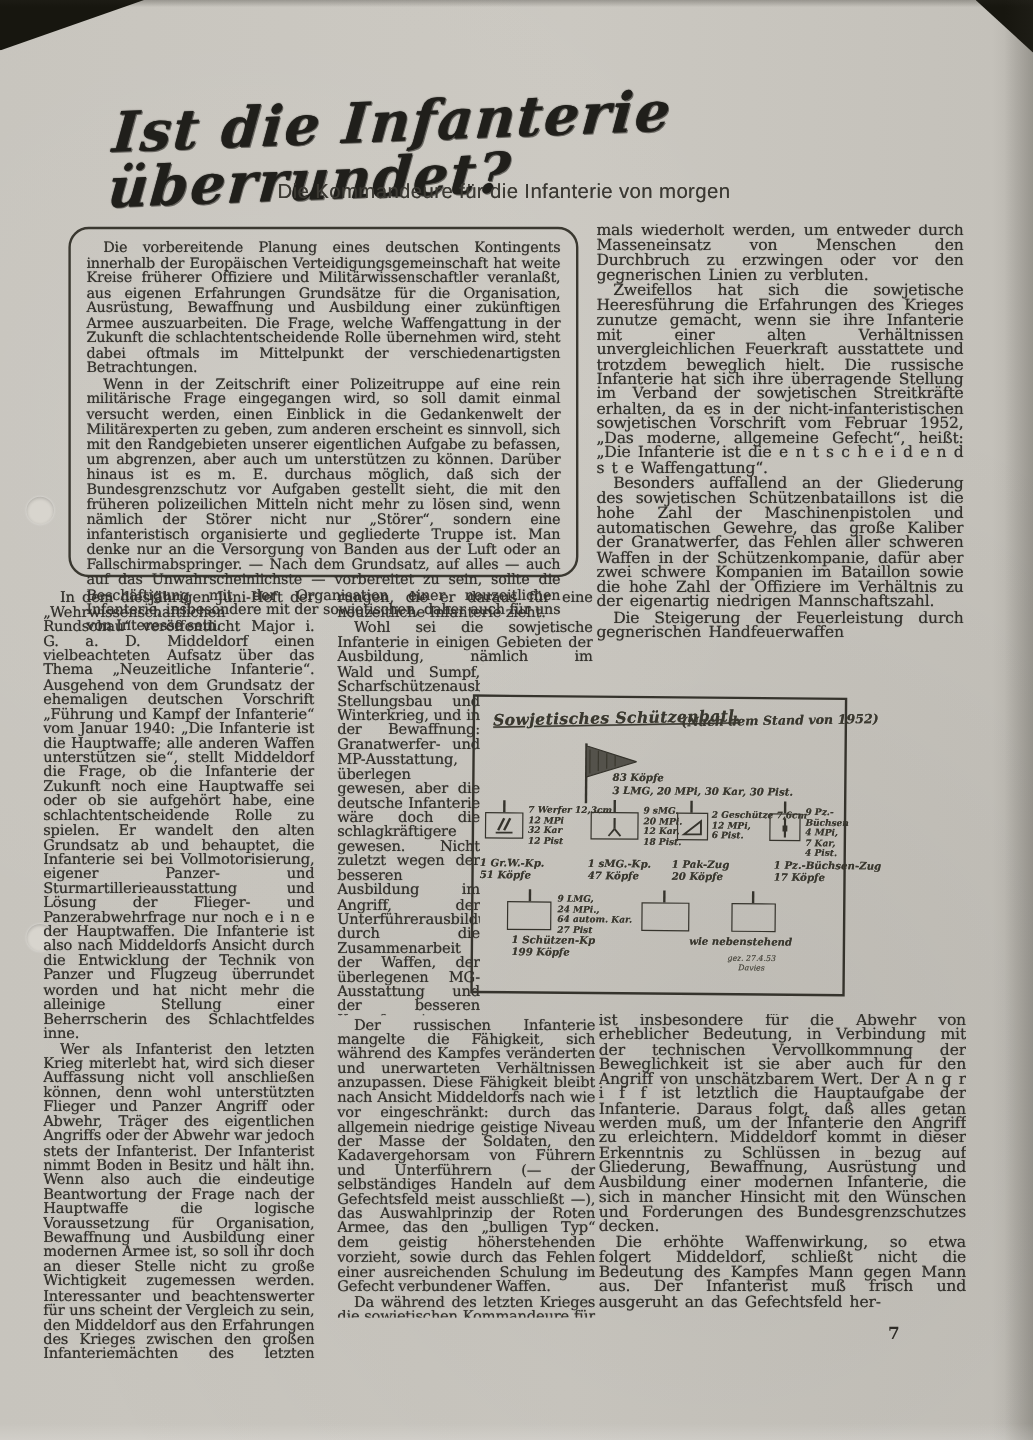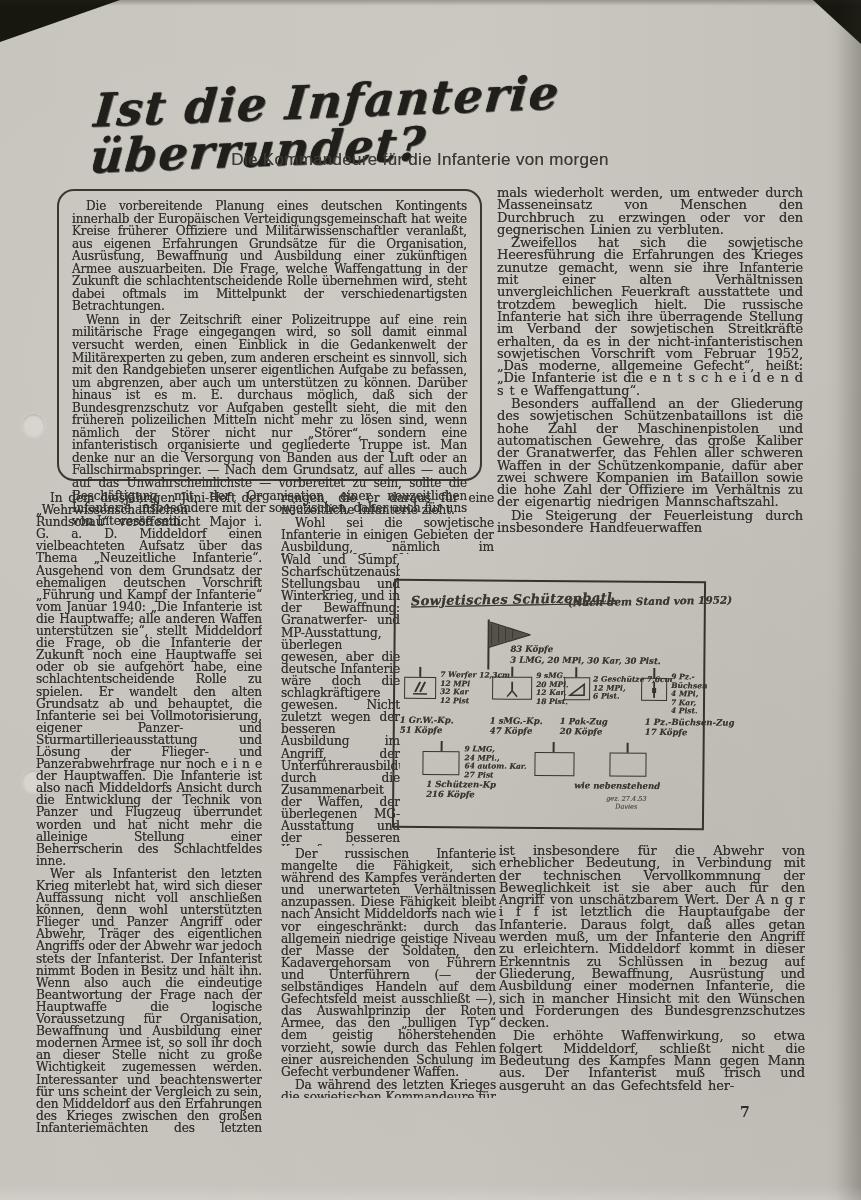--- a/index.html
+++ b/index.html
@@ -98,21 +98,21 @@
 
   <div class="intro-box printed">
     <p>Die vorbereitende Planung eines deutschen Kontingents innerhalb der Europäischen Verteidigungsgemeinschaft hat weite Kreise früherer Offiziere und Militärwissenschaftler veranlaßt, aus eigenen Erfahrungen Grundsätze für die Organisation, Ausrüstung, Bewaffnung und Ausbildung einer zukünftigen Armee auszuarbeiten. Die Frage, welche Waffengattung in der Zukunft die schlachtentscheidende Rolle übernehmen wird, steht dabei oftmals im Mittelpunkt der verschiedenartigsten Betrachtungen.</p>
     <p>Wenn in der Zeitschrift einer Polizeitruppe auf eine rein militärische Frage eingegangen wird, so soll damit einmal versucht werden, einen Einblick in die Gedankenwelt der Militärexperten zu geben, zum anderen erscheint es sinnvoll, sich mit den Randgebieten unserer eigentlichen Aufgabe zu befassen, um abgrenzen, aber auch um unterstützen zu können. Darüber hinaus ist es m. E. durchaus möglich, daß sich der Bundesgrenzschutz vor Aufgaben gestellt sieht, die mit den früheren polizeilichen Mitteln nicht mehr zu lösen sind, wenn nämlich der Störer nicht nur „Störer“, sondern eine infanteristisch organisierte und gegliederte Truppe ist. Man denke nur an die Versorgung von Banden aus der Luft oder an Fallschirmabspringer. — Nach dem Grundsatz, auf alles — auch auf das Unwahrscheinlichste — vorbereitet zu sein, sollte die Beschäftigung mit der Organisation einer neuzeitlichen Infanterie, insbesondere mit der sowjetischen, daher auch für uns von Interesse sein.</p>
   </div>
 
   <div class="col col-right-top printed">
     <p class="noindent">mals wiederholt werden, um entweder durch Masseneinsatz von Menschen den Durchbruch zu erzwingen oder vor den gegnerischen Linien zu verbluten.</p>
     <p>Zweifellos hat sich die sowjetische Heeresführung die Erfahrungen des Krieges zunutze gemacht, wenn sie ihre Infanterie mit einer alten Verhältnissen unvergleichlichen Feuerkraft ausstattete und trotzdem beweglich hielt. Die russische Infanterie hat sich ihre überragende Stellung im Verband der sowjetischen Streitkräfte erhalten, da es in der nicht-infanteristischen sowjetischen Vorschrift vom Februar 1952, „Das moderne, allgemeine Gefecht“, heißt: „Die Infanterie ist die e n t s c h e i d e n d s t e Waffengattung“.</p>
     <p>Besonders auffallend an der Gliederung des sowjetischen Schützenbataillons ist die hohe Zahl der Maschinenpistolen und automatischen Gewehre, das große Kaliber der Granatwerfer, das Fehlen aller schweren Waffen in der Schützenkompanie, dafür aber zwei schwere Kompanien im Bataillon sowie die hohe Zahl der Offiziere im Verhältnis zu der eigenartig niedrigen Mannschaftszahl.</p>
-    <p>Die Steigerung der Feuerleistung durch insbesondere Handfeuerwaffen</p>
+    <p>Die Steigerung der Feuerleistung durch gegnerischen Handfeuerwaffen</p>
   </div>
 
   <div class="col col-left printed">
     <p>In dem diesjährigen Juni-Heft der „Wehrwissenschaftlichen Rundschau“ veröffentlicht Major i. G. a. D. Middeldorf einen vielbeachteten Aufsatz über das Thema „Neuzeitliche Infanterie“. Ausgehend von dem Grundsatz der ehemaligen deutschen Vorschrift „Führung und Kampf der Infanterie“ vom Januar 1940: „Die Infanterie ist die Hauptwaffe; alle anderen Waffen unterstützen sie“, stellt Middeldorf die Frage, ob die Infanterie der Zukunft noch eine Hauptwaffe sei oder ob sie aufgehört habe, eine schlachtentscheidende Rolle zu spielen. Er wandelt den alten Grundsatz ab und behauptet, die Infanterie sei bei Vollmotorisierung, eigener Panzer- und Sturmartillerieausstattung und Lösung der Flieger- und Panzerabwehrfrage nur noch e i n e der Hauptwaffen. Die Infanterie ist also nach Middeldorfs Ansicht durch die Entwicklung der Technik von Panzer und Flugzeug überrundet worden und hat nicht mehr die alleinige Stellung einer Beherrscherin des Schlachtfeldes inne.</p>
     <p>Wer als Infanterist den letzten Krieg miterlebt hat, wird sich dieser Auffassung nicht voll anschließen können, denn wohl unterstützten Flieger und Panzer Angriff oder Abwehr, Träger des eigentlichen Angriffs oder der Abwehr war jedoch stets der Infanterist. Der Infanterist nimmt Boden in Besitz und hält ihn. Wenn also auch die eindeutige Beantwortung der Frage nach der Hauptwaffe die logische Voraussetzung für Organisation, Bewaffnung und Ausbildung einer modernen Armee ist, so soll ihr doch an dieser Stelle nicht zu große Wichtigkeit zugemessen werden. Interessanter und beachtenswerter für uns scheint der Vergleich zu sein, den Middeldorf aus den Erfahrungen des Krieges zwischen den großen Infanteriemächten des letzten Weltkrieges, Deutschland und der Sowjetunion, aufstellt, sowie die Folge-</p>
   </div>
 
   <div class="col col-mid-top printed">
     <p class="noindent">rungen, die er daraus für eine neuzeitliche Infanterie zieht.</p>
     <p>Wohl sei die sowjetische Infanterie in einigen Gebieten der Ausbildung, nämlich im Nachtkampf, Kampf in</p>
@@ -205,21 +205,21 @@
 7 Kar,
 4 Pist.</div>
     <div class="ucap" style="left:250px;top:134px;"><span>1 Pz.-Büchsen-Zug</span><br><span class="strength">17 Köpfe</span></div>
 
     <div class="pole" style="left:46px;top:160px;"></div>
     <div class="ubox" style="left:28px;top:170px;width:37px;height:24px;"></div>
     <div class="equip" style="left:70px;top:164px;">9 LMG,
 24 MPi.,
 64 autom. Kar.
 27 Pist</div>
-    <div class="ucap" style="left:32px;top:198px;"><span>1 Schützen-Kp</span><br><span class="strength">216 Köpfe</span></div>
+    <div class="ucap" style="left:32px;top:198px;"><span>1 Schützen-Kp</span><br><span class="strength">199 Köpfe</span></div>
 
     <div class="pole" style="left:158px;top:160px;"></div>
     <div class="ubox" style="left:140px;top:170px;width:40px;height:24px;"></div>
     <div class="pole" style="left:232px;top:160px;"></div>
     <div class="ubox" style="left:215px;top:170px;width:37px;height:24px;"></div>
     <div class="wie-label" style="left:160px;top:198px;">wie nebenstehend</div>
 
     <div class="signature"><span>gez. 27.4.53</span><br><span>Davies</span></div>
   </div>
 

